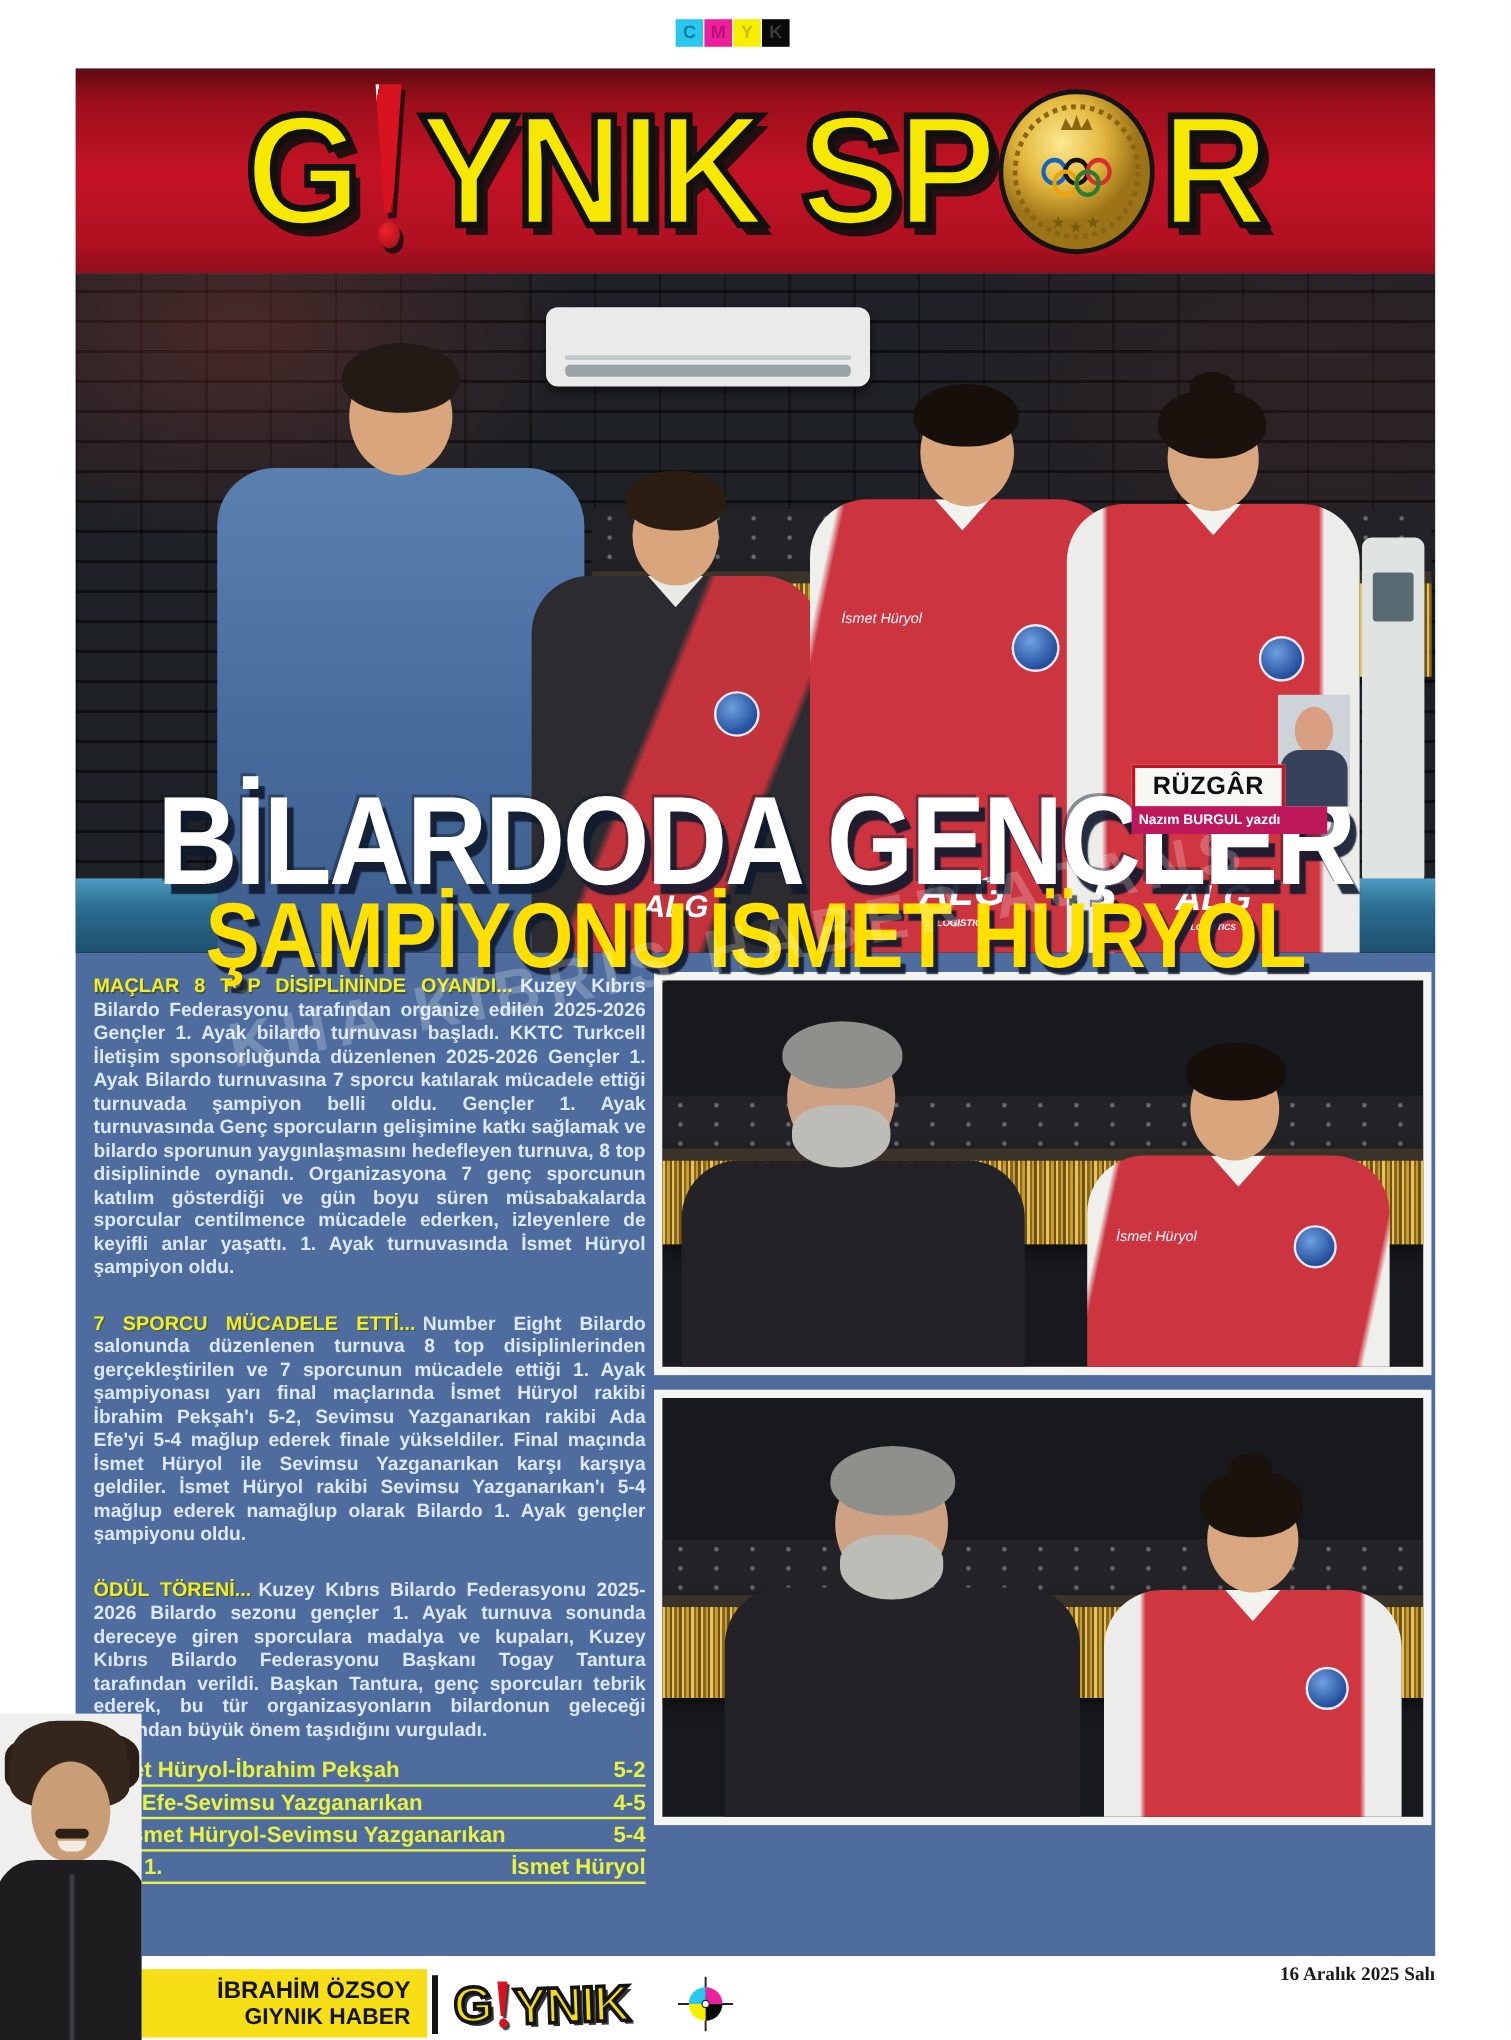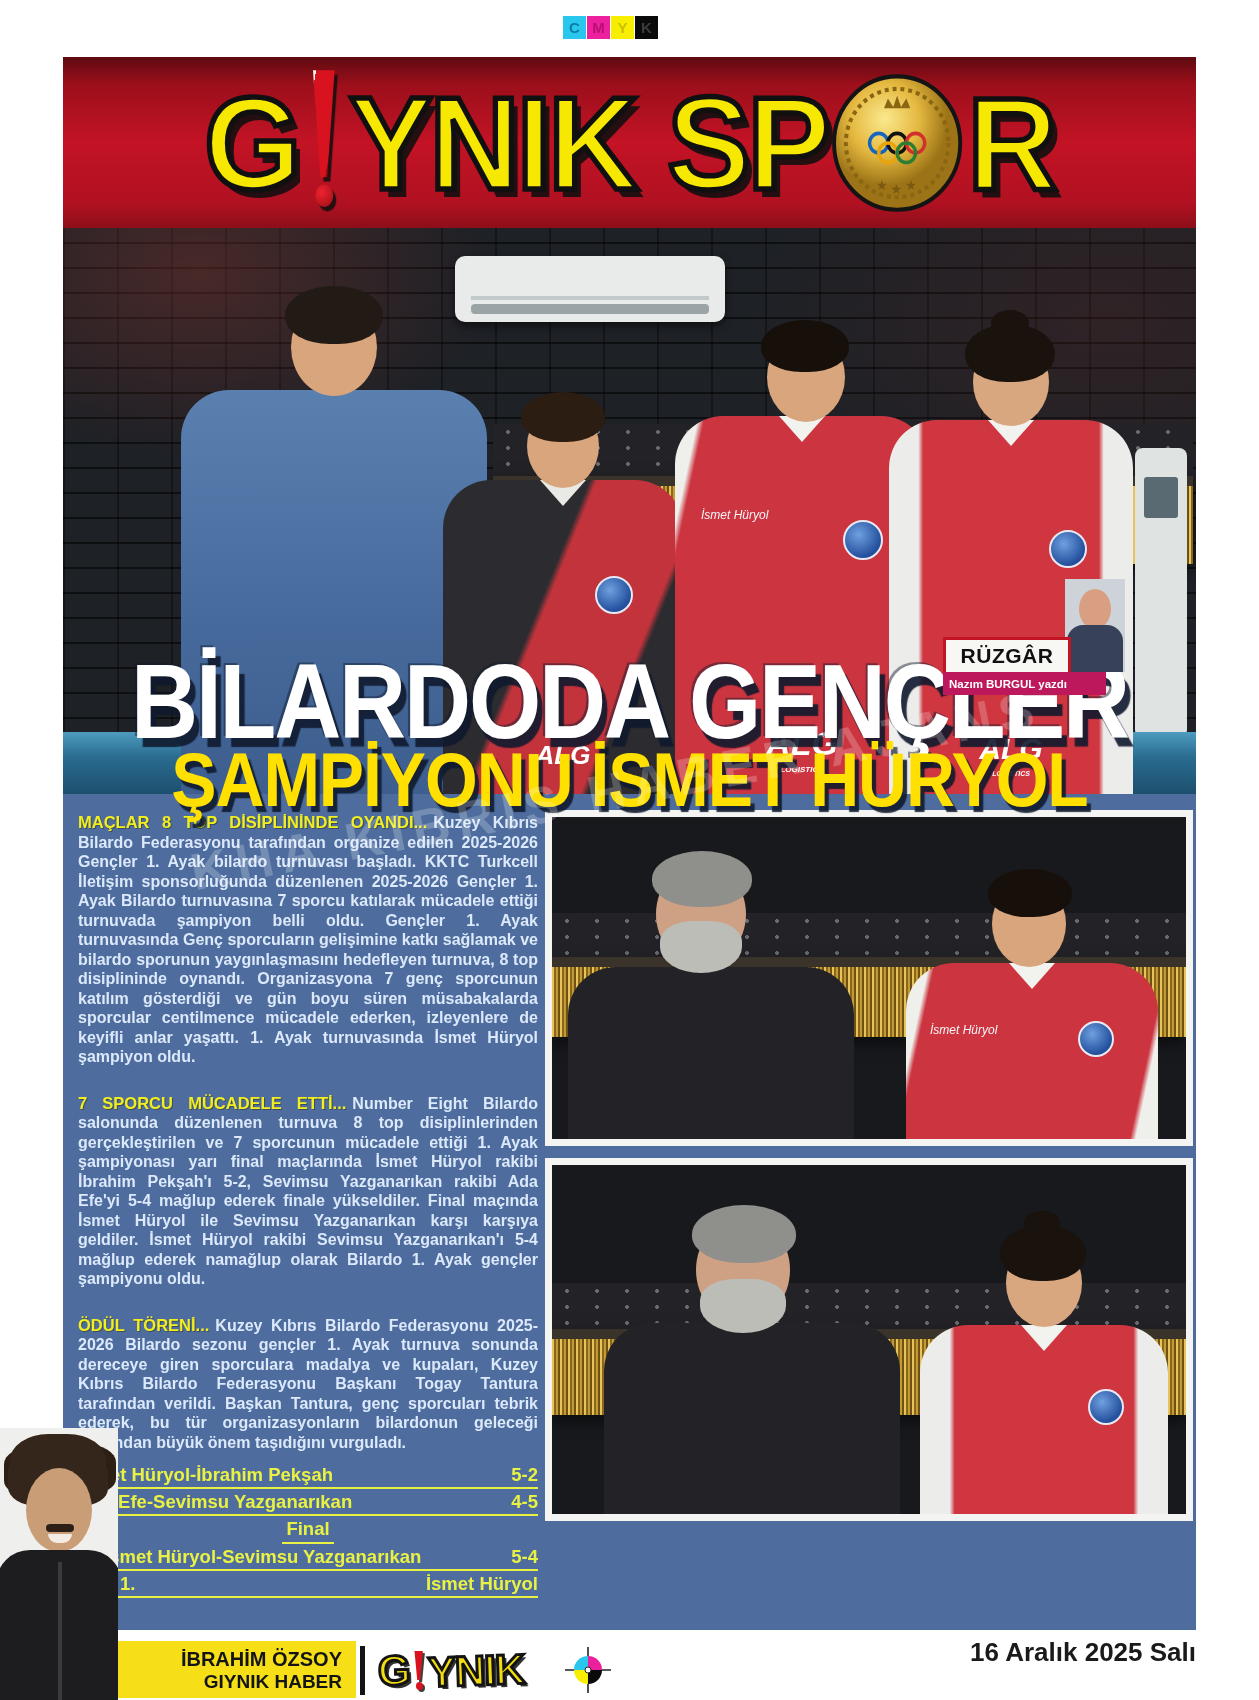--- a/index.html
+++ b/index.html
@@ -122,21 +122,21 @@
 
   .f-logo{position:absolute;left:378px;top:1646px;height:50px;display:flex;align-items:center;z-index:9;}
   .f-txt{font-weight:900;font-size:42px;line-height:1;color:#f2dc12;letter-spacing:-1px;
     -webkit-text-stroke:3px #131313;text-shadow:3px 3px 0 rgba(15,15,15,0.85);transform:rotate(-2deg);}
   .excl-sm{position:relative;width:16px;height:40px;margin:0 1px;filter:drop-shadow(2px 2px 0 rgba(15,15,15,0.8));}
   .excl-sm .wedge{position:absolute;left:2px;top:0;width:12px;height:29px;
     clip-path:polygon(15% 0,85% 0,62% 100%,38% 100%);background:#d8131f;}
   .excl-sm .dot{position:absolute;left:5px;top:31px;width:7px;height:8px;border-radius:50%;background:#d8131f;}
 
   .regmark{position:absolute;left:565px;top:1647px;width:46px;height:46px;z-index:9;}
-  .f-date{position:absolute;right:63px;top:1637px;font-weight:800;font-size:26px;color:#1a1a1a;z-index:9;}
+  .f-date{position:absolute;right:63px;top:1637px;font-weight:800;font-size:16px;color:#1a1a1a;z-index:9;font-family:Liberation Serif, serif;}
 </style>
 </head>
 <body>
 
 <div class="page">
 
   <div class="cmyk">
     <div class="sq c">C</div>
     <div class="sq m">M</div>
     <div class="sq y">Y</div>
@@ -265,21 +265,20 @@
 
       <div class="results">
         <div class="res-row">
           <span>İsmet Hüryol-İbrahim Pekşah</span>
           <span>5-2</span>
         </div>
         <div class="res-row">
           <span>Ada Efe-Sevimsu Yazganarıkan</span>
           <span>4-5</span>
         </div>
-        <div class="res-head"><span>Final</span></div>
         <div class="res-row">
           <span style="padding-left:26px;">İsmet Hüryol-Sevimsu Yazganarıkan</span>
           <span>5-4</span>
         </div>
         <div class="rank-row">
           <span class="rk">1.</span>
           <span>İsmet Hüryol</span>
         </div>
 
       </div>

